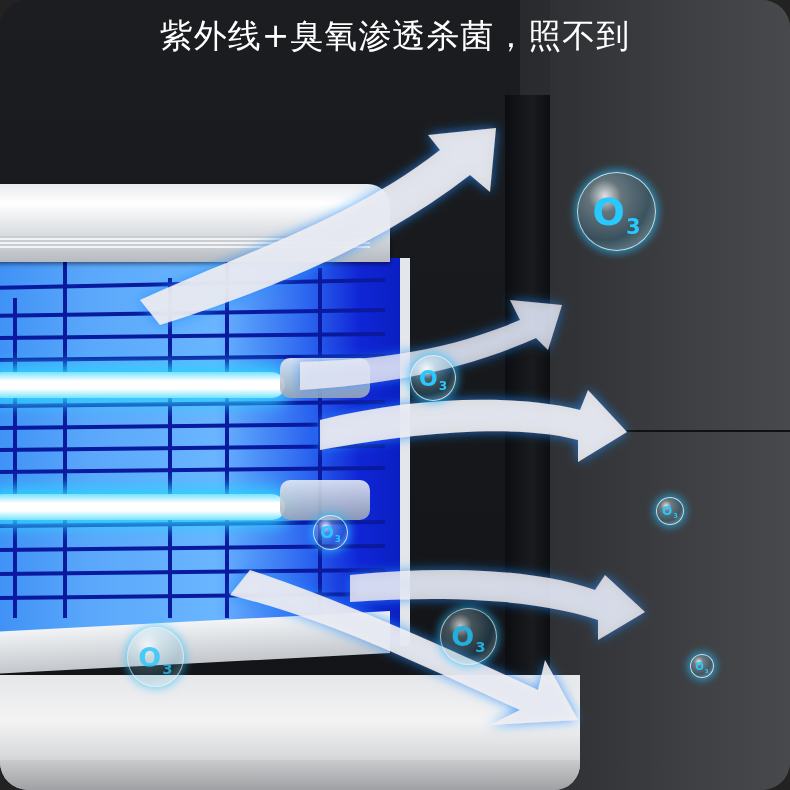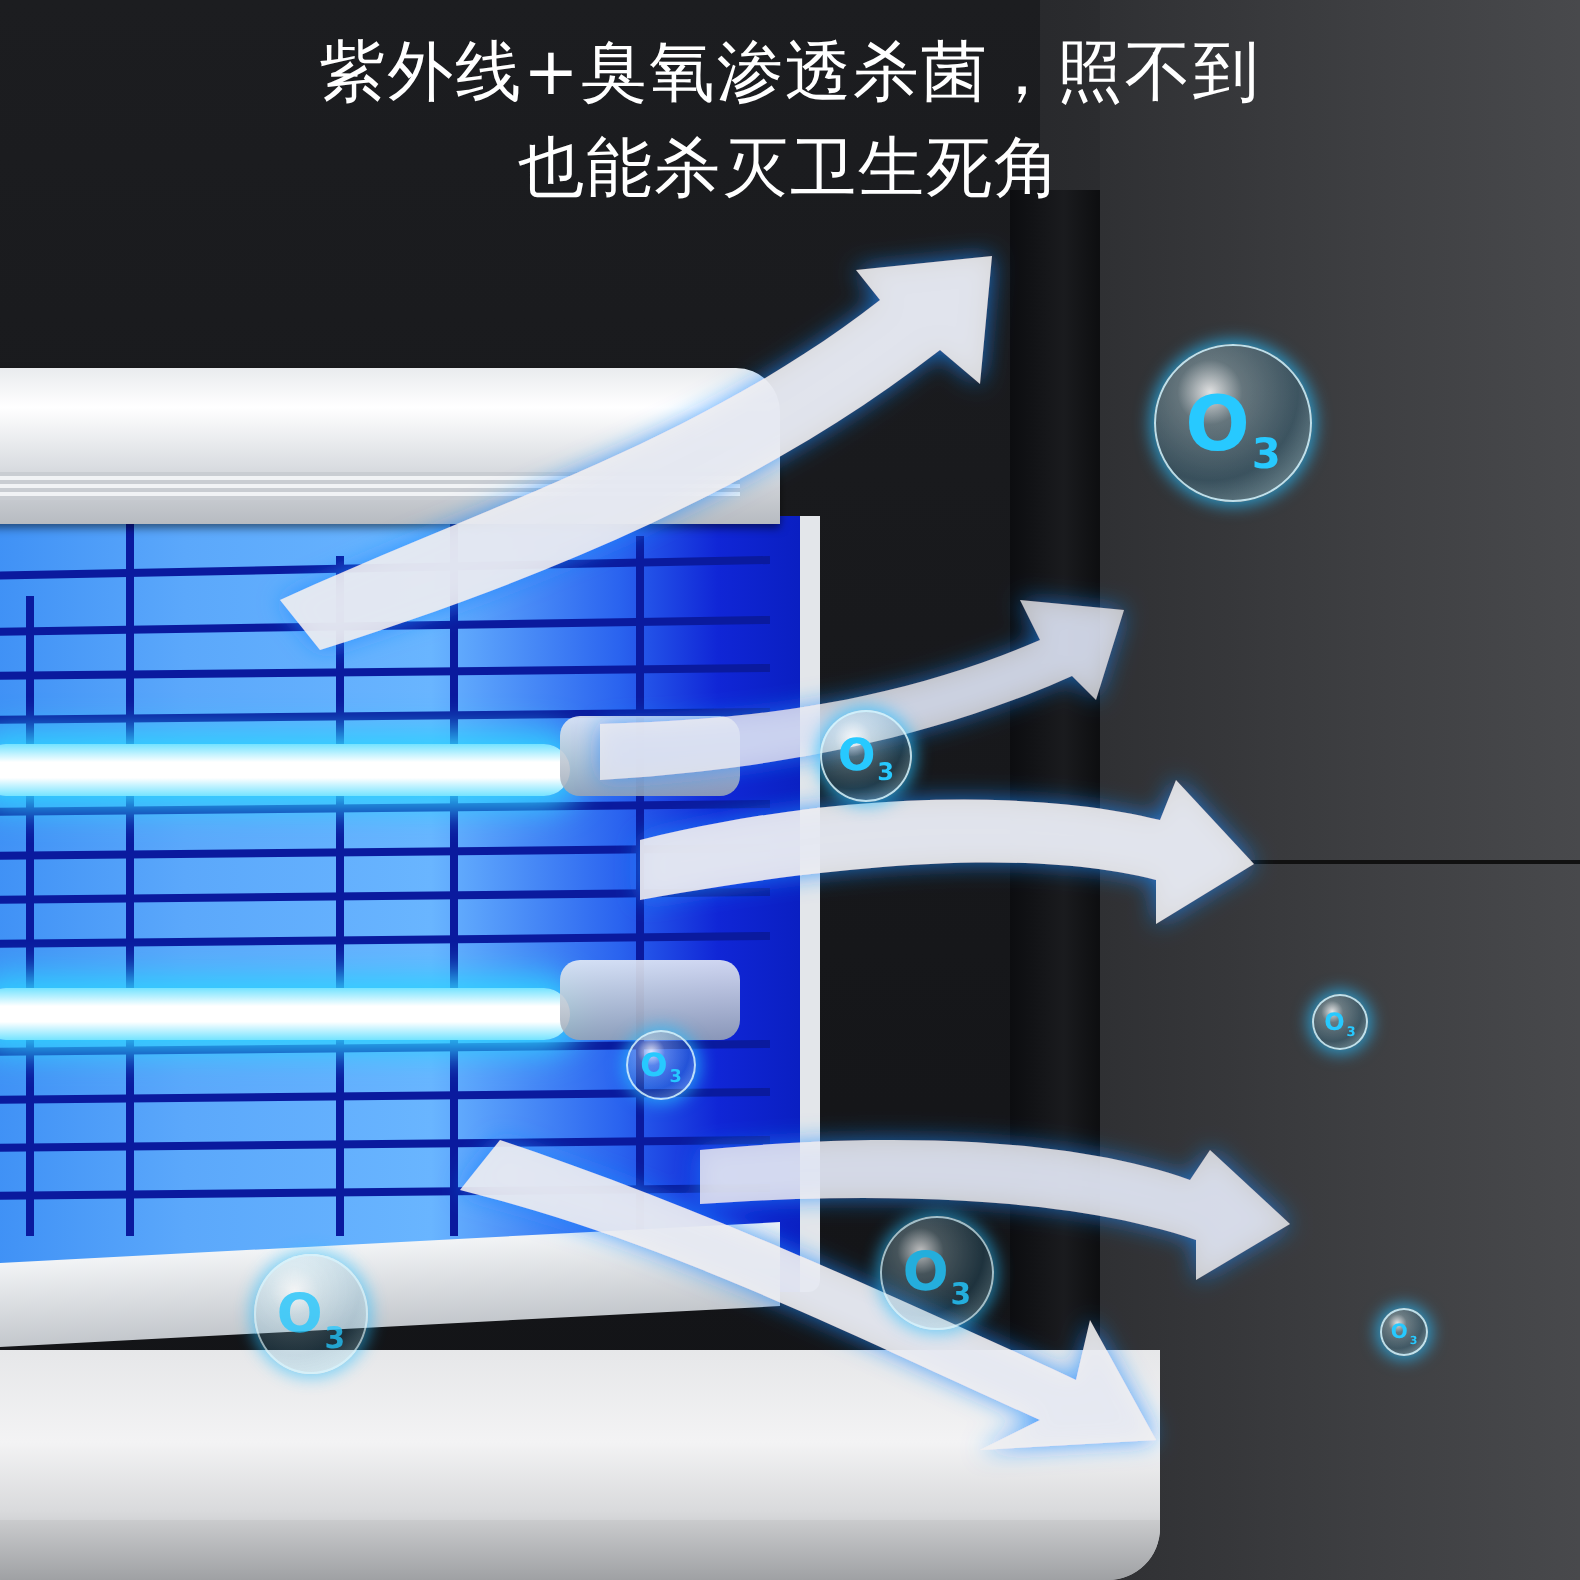--- a/index.html
+++ b/index.html
@@ -1,18 +1,18 @@
 <!DOCTYPE html>
 <html><head>
 <meta charset="utf-8">
 <style>
   html,body{margin:0;padding:0;}
   body{width:790px;height:790px;overflow:hidden;background:#222;font-family:"DejaVu Sans","Liberation Sans",sans-serif;}
   .stage{position:relative;width:790px;height:790px;overflow:hidden;
-    background:linear-gradient(90deg,#1a1b1e 0%,#202124 50%,#2a2b2e 68%,#404144 100%);}
+    background:linear-gradient(90deg,#1a1b1e 0%,#202124 50%,#2a2b2e 68%,#404144 100%);border-radius:28px;}
   .wall-left{position:absolute;left:0;top:0;width:520px;height:790px;background:linear-gradient(180deg,#1c1d20 0%,#121316 100%);}
   .pillar{position:absolute;left:505px;top:95px;width:45px;height:695px;background:linear-gradient(90deg,#0c0d10,#1a1b1e 60%,#0d0e10);}
   .panel-right{position:absolute;left:550px;top:0;width:240px;height:790px;background:linear-gradient(90deg,#2f3033,#3f4043 60%,#48494c);}
   .seam{position:absolute;left:625px;top:430px;width:165px;height:2px;background:#111;}
   .headline{position:absolute;left:0;top:12px;width:790px;text-align:center;color:#fff;font-size:33px;line-height:48px;letter-spacing:1px;z-index:20;}
   .headline div{white-space:nowrap;}
   .lamp-top{position:absolute;left:-20px;top:184px;width:410px;height:78px;border-radius:0 22px 0 0;
     background:linear-gradient(180deg,#e9ebee 0%,#ffffff 25%,#dde0e4 60%,#b7bbc1 100%);box-shadow:0 2px 4px rgba(0,0,0,.5);}
   .lamp-top .ridges{position:absolute;left:0;right:20px;top:52px;height:14px;
     background:repeating-linear-gradient(180deg,#c9cdd2 0 2px,#f1f3f5 2px 4px);}
@@ -39,21 +39,20 @@
 <body>
 
 <div class="stage">
   <div class="wall-left"></div>
   <div class="panel-right"></div>
   <div class="pillar"></div>
   <div class="seam"></div>
 
   <div class="headline">
     <div>紫外线+臭氧渗透杀菌，照不到</div>
-    <div>也能杀灭卫生死角</div>
   </div>
 
   <div class="lamp-body"></div>
   <svg class="grid" viewBox="0 0 395 360">
     <g stroke="#0a1a9e" stroke-width="4" fill="none">
       <line x1="0" y1="30" x2="395" y2="22"></line>
       <line x1="0" y1="58" x2="395" y2="52"></line>
       <line x1="0" y1="80" x2="395" y2="76"></line>
       <line x1="0" y1="102" x2="395" y2="98"></line>
       <line x1="0" y1="148" x2="395" y2="144"></line>

